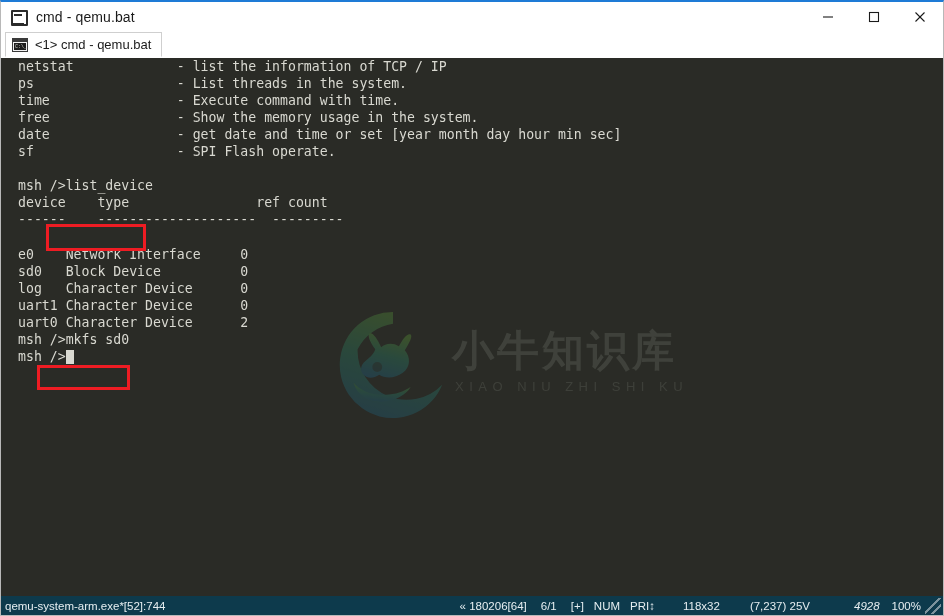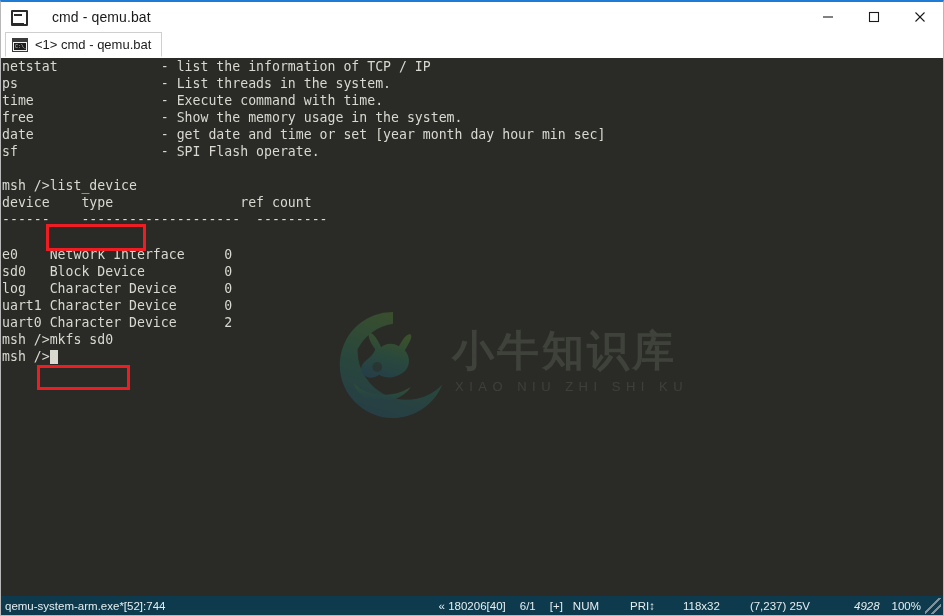--- a/index.html
+++ b/index.html
@@ -29,21 +29,20 @@
 
   
   .titlebar {
     position: absolute;
     left: 0; top: 0;
     width: 942px;
     height: 30px;
     background: #ffffff;
     display: flex;
     align-items: center;
-    gap: 16px;
   }
   .title-icon {
     margin-left: 9px;
     width: 17px; height: 17px;
     position: relative;
     flex: 0 0 auto;
   }
   .title-icon .box {
     position: absolute;
     left: 1px; top: 1px;
@@ -290,21 +289,21 @@
     padding: 0;
     margin: 0;
     font-family: "DejaVu Sans Mono", "Liberation Mono", monospace;
     font-size: 13.2px;
     line-height: 17.05px;
     color: #d9d9d1;
     white-space: pre;
     z-index: 3;
     letter-spacing: 0px;
   }
-  .term-line { height: 17.05px; padding-left: 1px; }
+  .term-line { height: 17.05px; padding-left: 17px; }
 
   .cursor {
     display: inline-block;
     width: 8px;
     height: 14px;
     background: #d9d9d1;
     vertical-align: -3px;
   }
 
   
@@ -372,21 +371,21 @@
   }
   .sb-left {
     padding-left: 4px;
     flex: 0 0 auto;
   }
   .sb-spacer { flex: 1 1 auto; }
   .sb-seg { flex: 0 0 auto; }
   .sb-sess { margin-right: 14px; }
   .sb-pane { margin-right: 14px; }
   .sb-plus { margin-right: 10px; }
-  .sb-num  { margin-right: 31px; }
+  .sb-num  { margin-right: 10px; }
   .sb-pri  { margin-right: 28px; }
   .sb-size { margin-right: 30px; }
   .sb-pos  { margin-right: 44px; }
   .sb-bytes{ margin-right: 12px; font-style: italic; }
   .sb-pct  { margin-right: 4px; }
   .sb-grip {
     width: 16px; height: 16px;
     margin-right: 2px;
     background:
       linear-gradient(135deg, transparent 42%, #7b929c 42%, #7b929c 52%, transparent 52%),
@@ -514,21 +513,21 @@
 
     <div class="term-text" id="term-body"><div class="term-line">netstat             - list the information of TCP / IP</div><div class="term-line">ps                  - List threads in the system.</div><div class="term-line">time                - Execute command with time.</div><div class="term-line">free                - Show the memory usage in the system.</div><div class="term-line">date                - get date and time or set [year month day hour min sec]</div><div class="term-line">sf                  - SPI Flash operate.</div><div class="term-line"></div><div class="term-line">msh /&gt;list_device</div><div class="term-line">device    type                ref count</div><div class="term-line">------    --------------------  ---------</div><div class="term-line"></div><div class="term-line">e0    Network Interface     0</div><div class="term-line">sd0   Block Device          0</div><div class="term-line">log   Character Device      0</div><div class="term-line">uart1 Character Device      0</div><div class="term-line">uart0 Character Device      2</div><div class="term-line">msh /&gt;mkfs sd0</div><div class="term-line">msh /&gt;<span class="cursor"></span></div></div>
 
     <div class="annot" id="annot-list"></div>
     <div class="annot" id="annot-mkfs"></div>
   </div>
 
   <div class="statusbar">
     <div class="sb-left">qemu-system-arm.exe*[52]:744</div>
     <div class="sb-spacer"></div>
-    <div class="sb-seg sb-sess">« 180206[40]</div>
+    <div class="sb-seg sb-sess">« 180206[64]</div>
     <div class="sb-seg sb-pane">6/1</div>
     <div class="sb-seg sb-plus">[+]</div>
     <div class="sb-seg sb-num">NUM</div>
     <div class="sb-seg sb-pri">PRI↕</div>
     <div class="sb-seg sb-size">118x32</div>
     <div class="sb-seg sb-pos">(7,237) 25V</div>
     <div class="sb-seg sb-bytes">4928</div>
     <div class="sb-seg sb-pct">100%</div>
     <div class="sb-grip"></div>
   </div>

